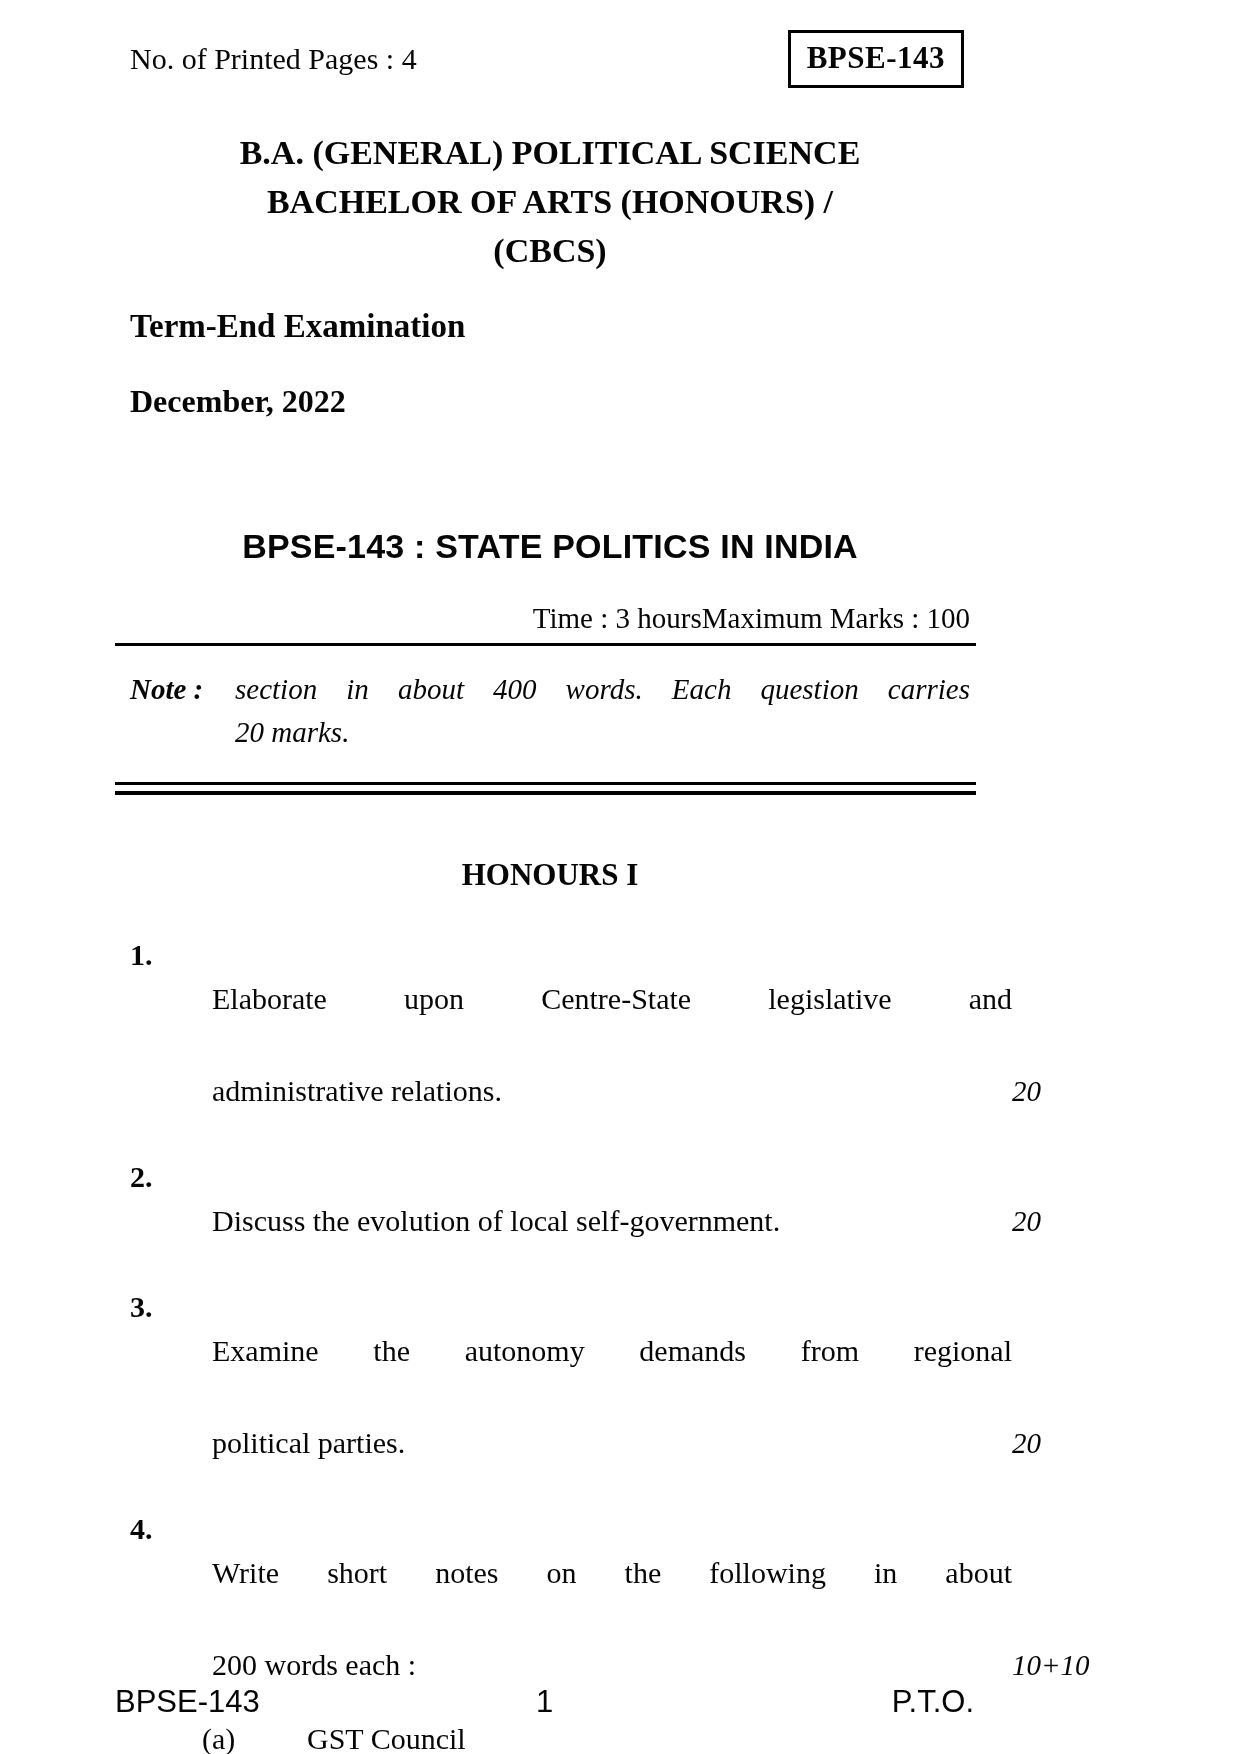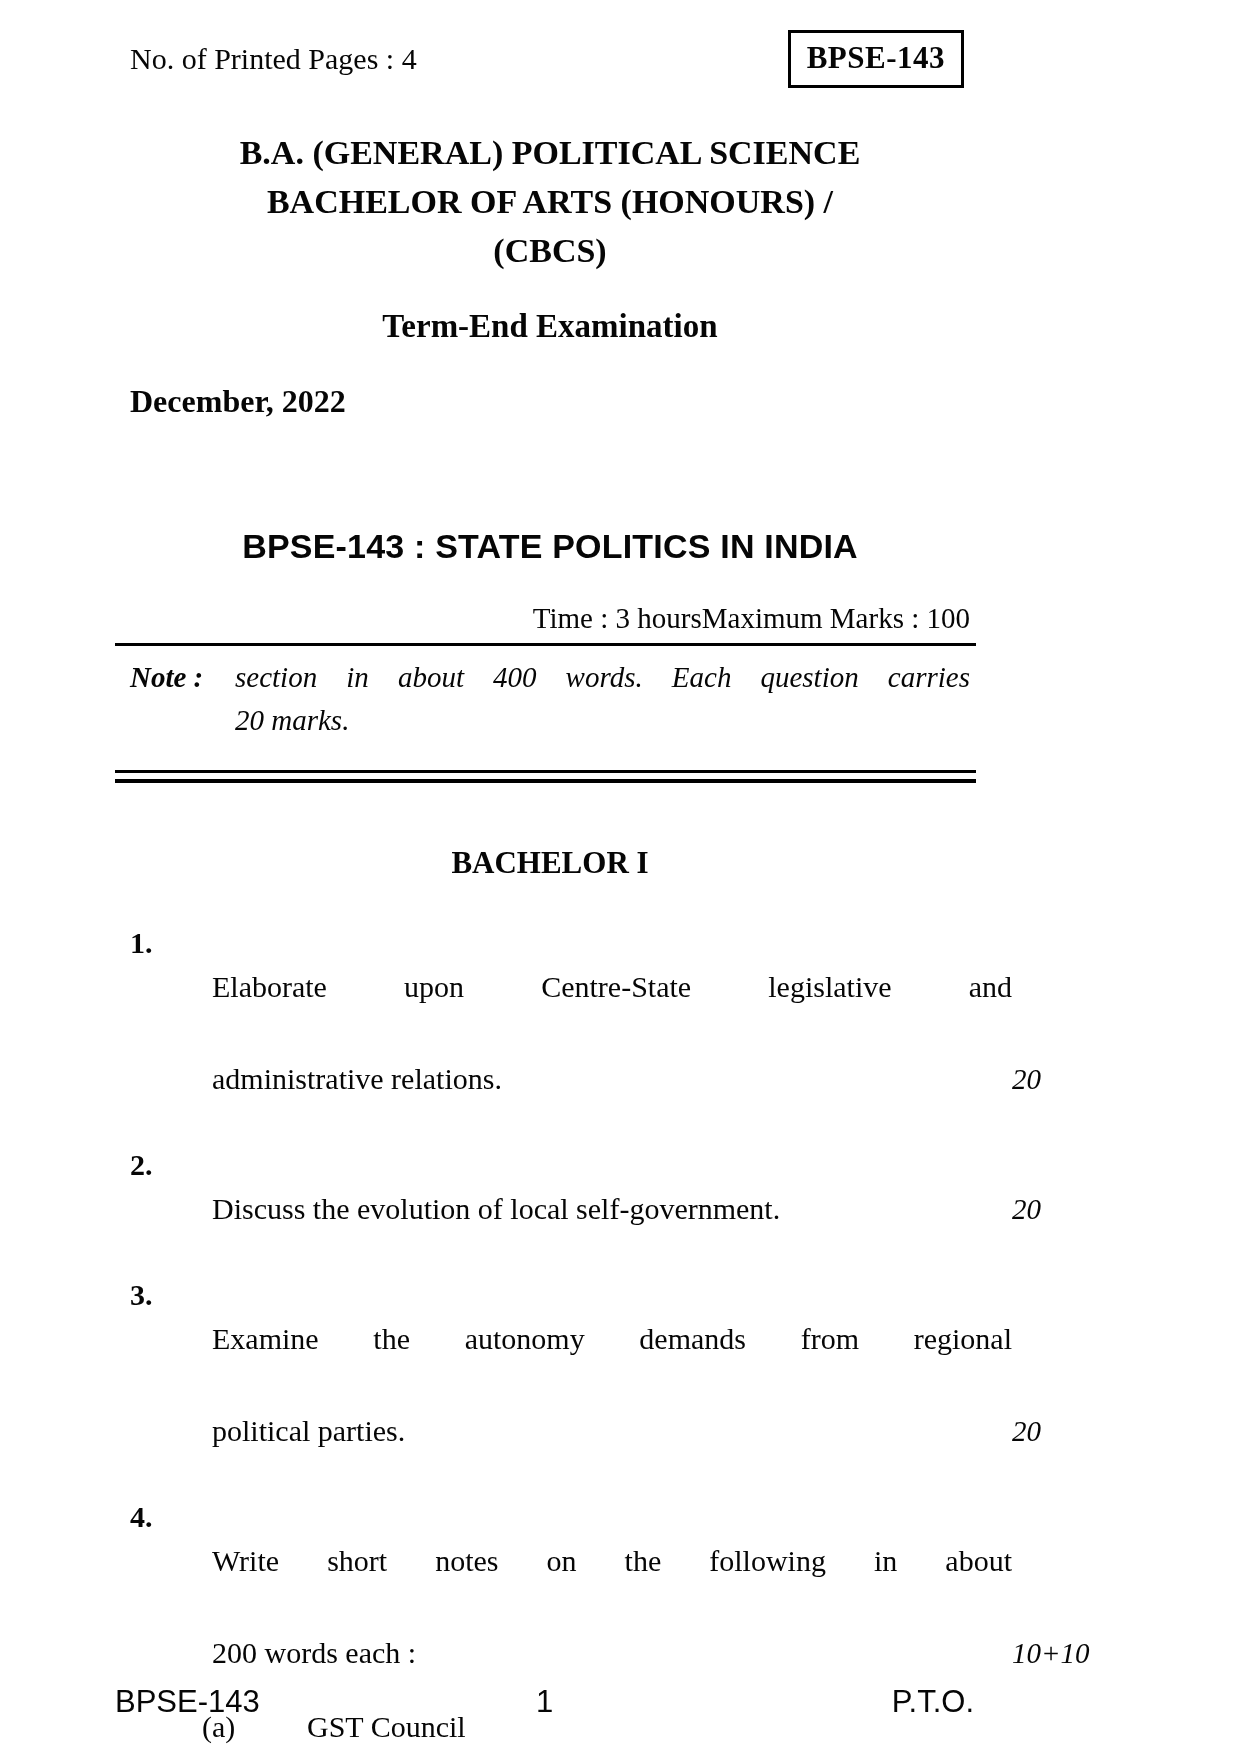--- a/index.html
+++ b/index.html
@@ -27,21 +27,21 @@
     padding: 7px 16px 9px 16px;
     font-weight: bold;
     font-size: 31px;
     margin-right: 6px;
     letter-spacing: 0.5px;
   }
 
   
   .title-block { text-align: center; margin-top: 40px; font-weight: bold; }
   .title-line { font-size: 34px; line-height: 49px; }
-  .exam-line { font-size: 33px; line-height: 46px; margin-top: 28px; font-weight: bold; text-align: center; }
+  .exam-line { font-size: 33px; line-height: 46px; margin-top: 28px; font-weight: bold; text-align: left; }
   .session-line { font-size: 32px; line-height: 44px; margin-top: 30px; font-weight: bold; }
   .course-line {
     font-family: "Liberation Sans", sans-serif;
     font-size: 34px;
     line-height: 46px;
     font-weight: bold;
     text-align: center;
     margin-top: 100px;
     letter-spacing: 0.2px;
   }
@@ -56,21 +56,21 @@
   }
   .rule {
     border-top: 3px solid #000;
     margin: 6px -6px 0 -15px;
   }
 
   
   .note-block {
     display: grid;
     grid-template-columns: 105px 1fr;
-    margin-top: 10px;
+    margin-top: 22px;
     font-style: italic;
     font-size: 29px;
     line-height: 43px;
   }
   .note-label { font-weight: bold; }
   .note-line { display: block; }
   .stretch { text-align: justify; text-align-last: justify; }
   .bi { font-weight: bold; }
 
   .double-rule {
@@ -154,21 +154,21 @@
   <div class="note-block">
     <span class="note-label">Note :</span>
     <div>
       <span class="note-line stretch">section in about 400 words. Each question carries</span>
       <span class="note-line">20 marks.</span>
     </div>
   </div>
 
   <div class="double-rule"></div>
 
-  <div class="section-heading">BACHELOR I</div>
+  <div class="section-heading">HONOURS I</div>
 
   <div class="question">
     <span class="qnum">1.</span>
     <div class="qtext">
       <span class="qline stretch">Elaborate upon Centre-State legislative and</span>
       <span class="qline">administrative relations.</span>
     </div>
     <span class="qmarks">20</span>
   </div>
 

